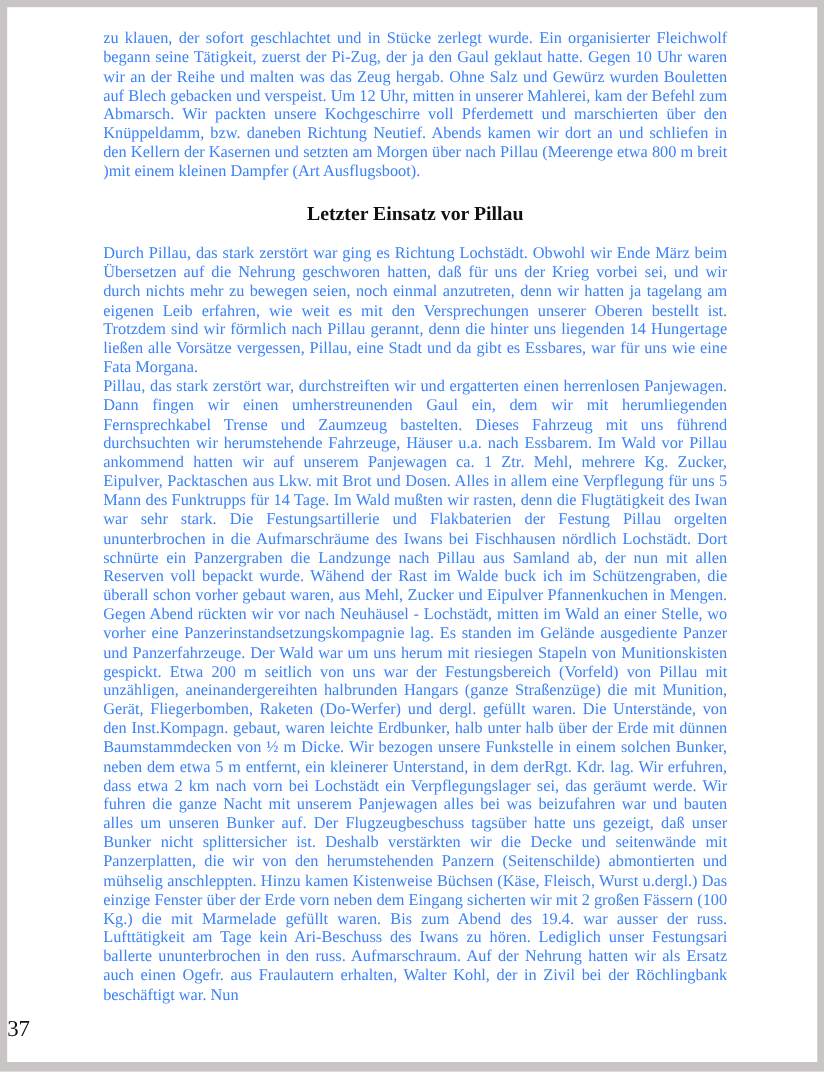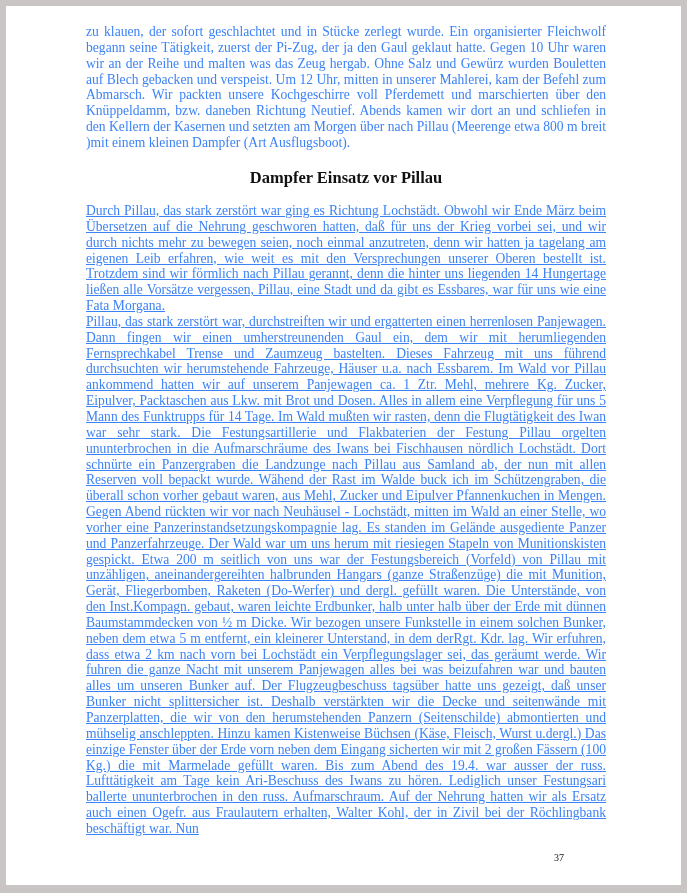--- a/index.html
+++ b/index.html
@@ -45,43 +45,42 @@
       text-align: center;
       font-family: "Liberation Serif", "DejaVu Serif", serif;
       font-weight: bold;
       font-size: 16.5px;
       line-height: 20px;
       color: #111111;
       margin: 0;
     }
     .para-main {
       top: 197px;
-      text-decoration: underline;
     }
     .page-number {
       position: absolute;
       left: 0;
       width: 558px;
       top: 844px;
-      text-align: right;
+      text-align: left;
       font-family: "Liberation Serif", "DejaVu Serif", serif;
-      font-size: 10px;
+      font-size: 19px;
       line-height: 16px;
       color: #111111;
     }
   </style>
 </head>
 <body>
 
 <div class="page">
   <div class="text-block para-top">
     <p>zu klauen, der sofort geschlachtet und in Stücke zerlegt wurde. Ein organisierter Fleichwolf begann seine Tätigkeit, zuerst der Pi-Zug, der ja den Gaul geklaut hatte. Gegen 10 Uhr waren wir an der Reihe und malten was das Zeug hergab. Ohne Salz und Gewürz wurden Bouletten auf Blech gebacken und verspeist. Um 12 Uhr, mitten in unserer Mahlerei, kam der Befehl zum Abmarsch. Wir packten unsere Kochgeschirre voll Pferdemett und marschierten über den Knüppeldamm, bzw. daneben Richtung Neutief. Abends kamen wir dort an und schliefen in den Kellern der Kasernen und setzten am  Morgen über nach Pillau (Meerenge etwa 800 m breit )mit einem kleinen  Dampfer (Art Ausflugsboot).</p>
   </div>
 
-  <h2 class="heading">Dampfer Einsatz vor Pillau</h2>
+  <h2 class="heading">Letzter Einsatz vor Pillau</h2>
 
   <div class="text-block para-main">
     <p>Durch Pillau, das stark zerstört war ging es Richtung Lochstädt. Obwohl wir Ende März beim Übersetzen auf die Nehrung geschworen hatten, daß für uns der Krieg vorbei sei, und wir durch nichts mehr zu bewegen seien, noch einmal anzutreten, denn wir hatten ja tagelang am eigenen Leib erfahren, wie weit es mit den Versprechungen unserer Oberen bestellt ist. Trotzdem sind wir förmlich nach Pillau gerannt, denn die hinter uns liegenden 14 Hungertage ließen alle Vorsätze vergessen, Pillau, eine Stadt und da gibt es Essbares, war für uns wie eine Fata Morgana.</p>
     <p>Pillau, das stark zerstört war, durchstreiften wir und ergatterten einen herrenlosen Panjewagen. Dann fingen wir einen umherstreunenden Gaul ein, dem wir mit herumliegenden Fernsprechkabel Trense und Zaumzeug bastelten. Dieses Fahrzeug mit uns führend durchsuchten wir herumstehende Fahrzeuge, Häuser u.a. nach Essbarem. Im Wald vor Pillau ankommend hatten wir auf unserem Panjewagen ca.  1 Ztr. Mehl, mehrere Kg. Zucker, Eipulver, Packtaschen aus Lkw. mit Brot und Dosen. Alles in allem eine Verpflegung für uns 5 Mann des Funktrupps für 14 Tage. Im Wald mußten wir rasten, denn die Flugtätigkeit des Iwan war sehr stark. Die Festungsartillerie und Flakbaterien der Festung Pillau orgelten ununterbrochen in die Aufmarschräume des Iwans bei Fischhausen nördlich Lochstädt. Dort schnürte ein Panzergraben die Landzunge nach Pillau aus Samland ab, der nun mit allen Reserven voll bepackt wurde. Wähend der Rast im Walde buck ich im Schützengraben, die überall schon vorher gebaut waren, aus Mehl, Zucker und Eipulver Pfannenkuchen in Mengen. Gegen Abend rückten wir vor nach Neuhäusel - Lochstädt, mitten im Wald an einer Stelle, wo vorher eine Panzerinstandsetzungskompagnie lag. Es standen im Gelände ausgediente Panzer und Panzerfahrzeuge. Der Wald war um uns herum mit riesiegen Stapeln von Munitionskisten gespickt. Etwa 200 m seitlich von uns war der Festungsbereich (Vorfeld) von Pillau mit unzähligen, aneinandergereihten halbrunden Hangars (ganze Straßenzüge) die mit Munition, Gerät, Fliegerbomben, Raketen (Do-Werfer) und dergl. gefüllt waren. Die Unterstände, von den Inst.Kompagn. gebaut, waren leichte Erdbunker, halb unter halb über der Erde mit dünnen Baumstammdecken von ½ m Dicke.  Wir bezogen unsere Funkstelle in einem solchen Bunker, neben dem etwa 5 m entfernt, ein kleinerer Unterstand, in dem derRgt. Kdr. lag. Wir erfuhren, dass etwa 2 km nach vorn bei Lochstädt ein Verpflegungslager sei, das geräumt werde. Wir fuhren die ganze Nacht mit unserem Panjewagen alles bei was beizufahren war und bauten alles um unseren Bunker auf. Der Flugzeugbeschuss tagsüber hatte uns gezeigt, daß unser Bunker nicht splittersicher ist. Deshalb verstärkten wir die Decke und seitenwände mit Panzerplatten, die wir von den herumstehenden Panzern (Seitenschilde) abmontierten und mühselig anschleppten. Hinzu kamen Kistenweise Büchsen (Käse, Fleisch, Wurst u.dergl.)  Das einzige Fenster über der Erde vorn neben dem Eingang sicherten wir mit 2 großen Fässern (100 Kg.) die mit Marmelade gefüllt waren. Bis zum Abend des 19.4. war ausser der russ. Lufttätigkeit am Tage kein Ari-Beschuss des Iwans zu hören. Lediglich unser Festungsari ballerte ununterbrochen in den russ. Aufmarschraum. Auf der Nehrung hatten wir als Ersatz auch einen Ogefr. aus Fraulautern erhalten, Walter Kohl, der in Zivil bei der Röchlingbank beschäftigt war. Nun</p>
   </div>
 
   <div class="page-number">37</div>
 </div>
 
 </body></html>

